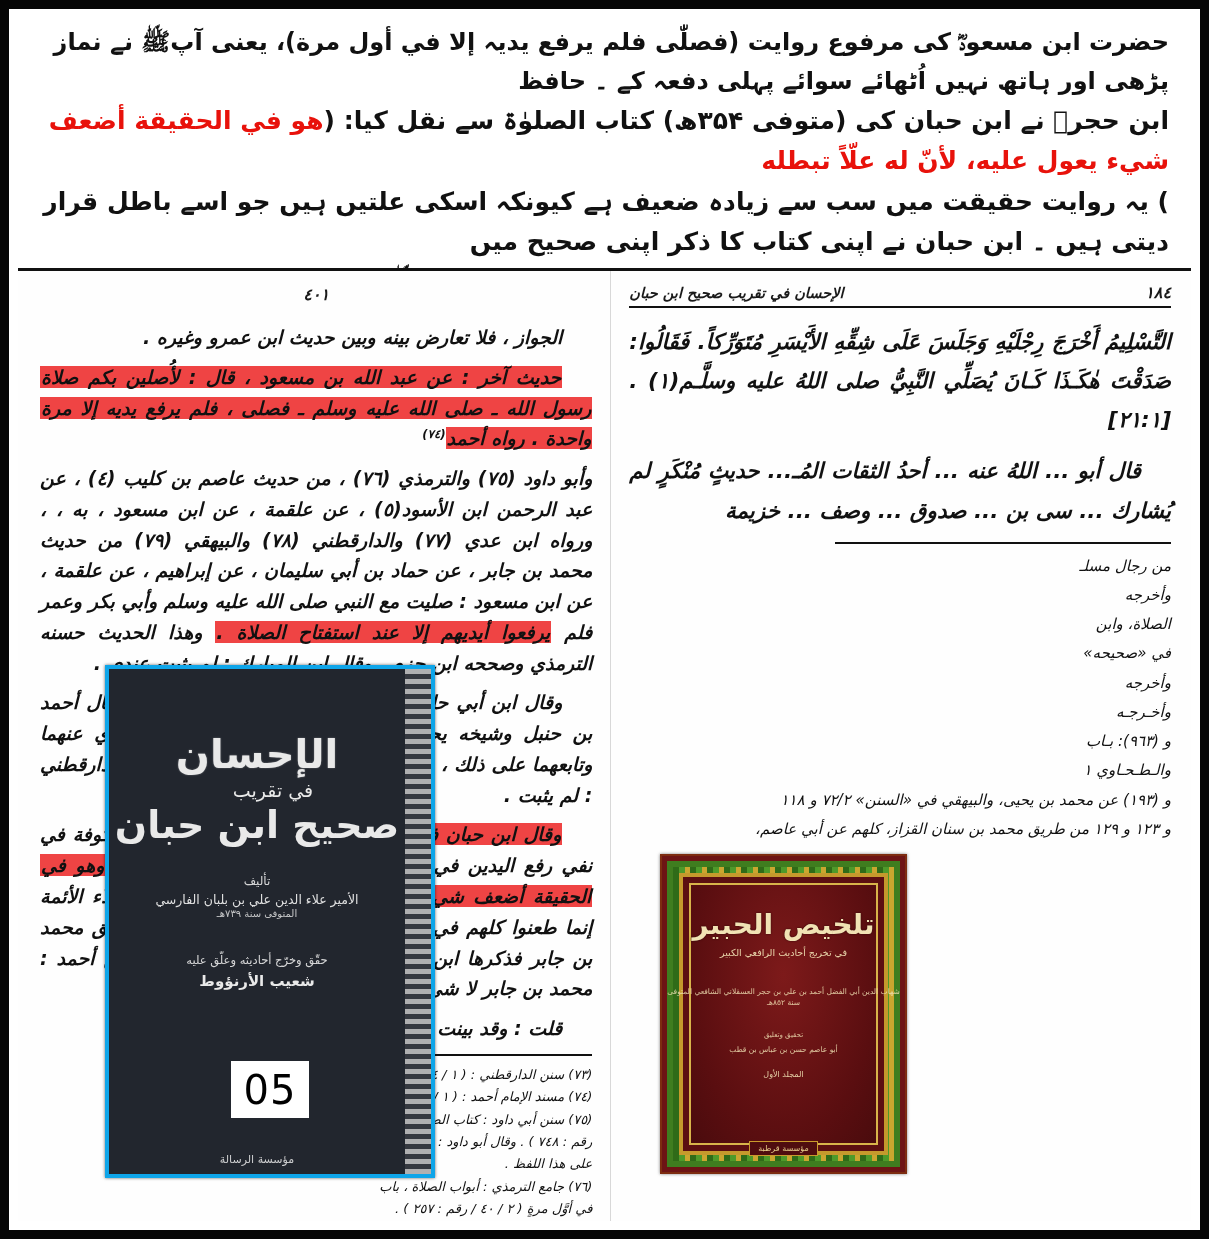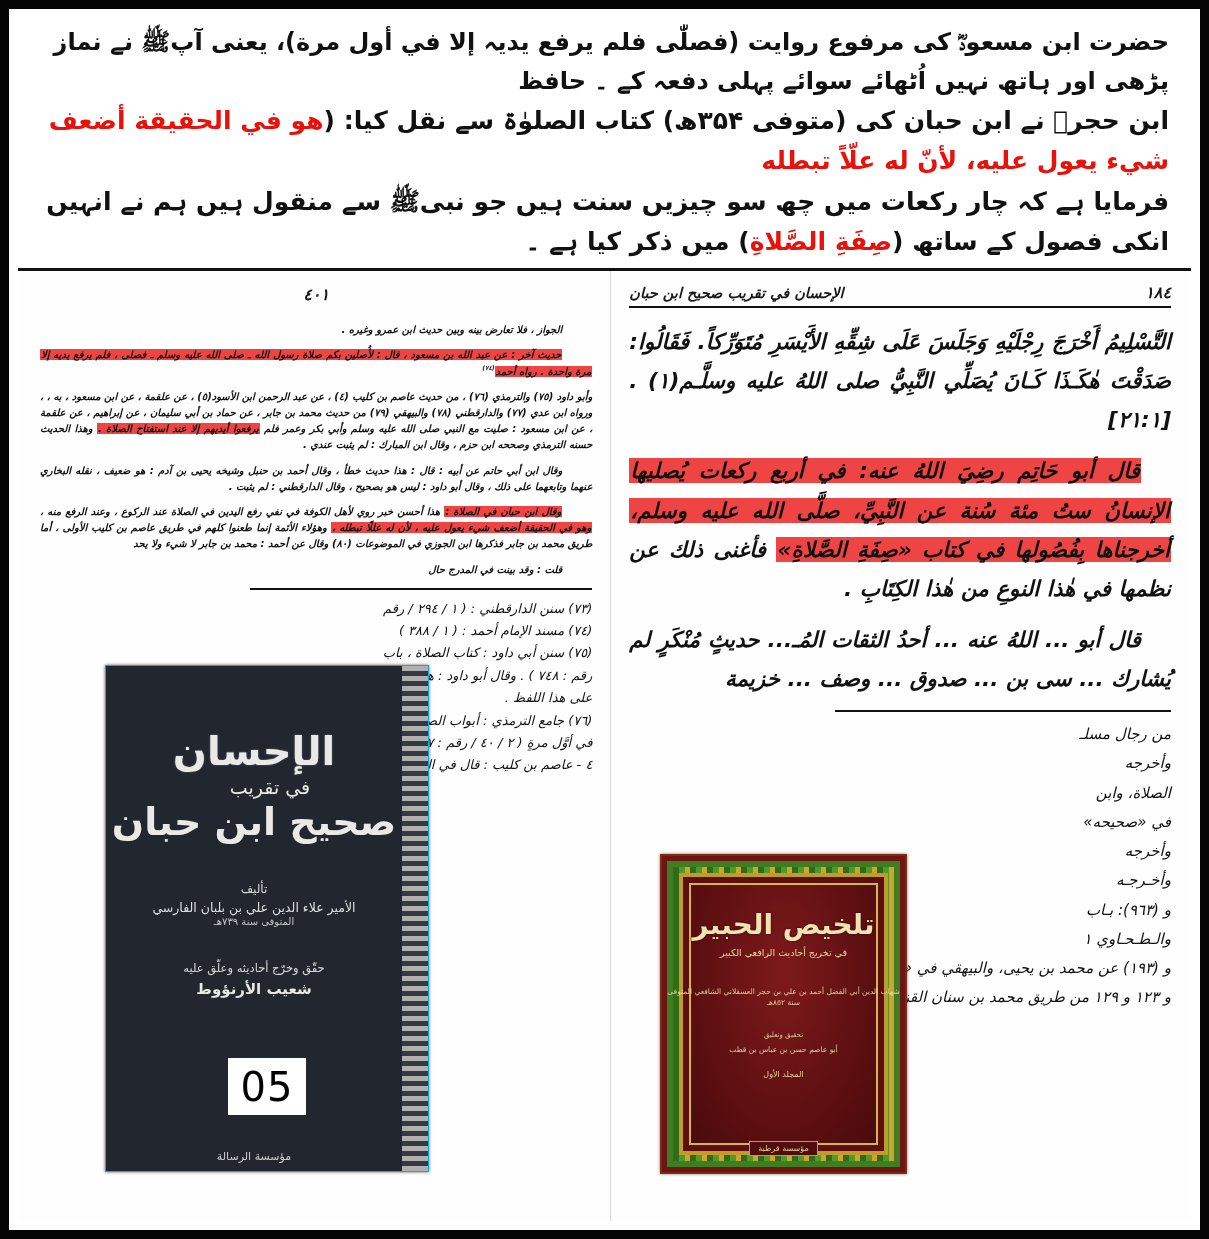--- a/index.html
+++ b/index.html
@@ -80,42 +80,42 @@
   
   .ar-block{
     font-size:21.5px;
     line-height:1.82;
     color:#111;
     text-align:justify;
     font-weight:600;
     margin:0 0 12px 0;
   }
   #page-right .ar-block{
-    font-size:10px;
+    font-size:19px;
     line-height:1.62;
     font-weight:600;
     margin:0 0 9px 0;
   }
   .indent{text-indent:30px;}
   mark.hl{background:#ef4444;color:#111;padding:0 1px;box-decoration-break:clone;-webkit-box-decoration-break:clone;}
   .fn{font-size:0.62em;vertical-align:super;}
 
   
   .fn-rule{border-top:2px solid #111;width:62%;margin:10px 0 8px auto;}
   .fn-list{font-size:13px;line-height:1.72;color:#111;font-weight:500;}
   #page-left .fn-list{font-size:15px;line-height:1.95;}
   .fn-list div{margin:0;}
 
   
   #cover-ihsan{
     position:absolute;
     left:96px;top:656px;
     width:322px;height:505px;
     background:#22262e;
-    border:1px solid #0ea5e9;
+    border:4px solid #0ea5e9;
     box-shadow:0 0 3px rgba(0,0,0,.6);
     overflow:hidden;
     direction:rtl;
     z-index:5;
   }
   #cover-ihsan .spine{
     position:absolute;top:0;bottom:0;right:0;width:26px;
     background:
       repeating-linear-gradient(180deg,#c9c9c9 0 5px,#3a3d44 5px 10px),
       #2a2d34;
@@ -124,21 +124,21 @@
   #cover-ihsan .cv-inner{
     position:absolute;left:0;right:26px;top:0;bottom:0;
     text-align:center;color:#e9e9e9;
   }
   #cover-ihsan .cv-t1{
     margin-top:62px;font-size:40px;font-weight:700;letter-spacing:1px;
     text-shadow:0 0 2px rgba(255,255,255,.35);
   }
   #cover-ihsan .cv-t2{margin-top:2px;font-size:19px;padding-left:32px;}
   #cover-ihsan .cv-t3{margin-top:2px;font-size:38px;font-weight:700;}
-  #cover-ihsan .cv-lbl{margin-top:38px;font-size:12px;opacity:.9;}
+  #cover-ihsan .cv-lbl{margin-top:27px;font-size:12px;opacity:.9;}
   #cover-ihsan .cv-auth{margin-top:4px;font-size:12.5px;opacity:.95;}
   #cover-ihsan .cv-year{margin-top:1px;font-size:10px;opacity:.8;}
   #cover-ihsan .cv-lbl2{margin-top:34px;font-size:11.5px;opacity:.9;}
   #cover-ihsan .cv-ed{margin-top:5px;font-size:15px;font-weight:700;}
   #cover-ihsan .cv-pub{position:absolute;left:0;right:0;bottom:8px;font-size:11px;opacity:.85;}
   #vol-badge{
     position:absolute;left:50%;transform:translateX(-50%);
     bottom:56px;
     width:78px;height:57px;
     background:#ffffff;color:#000;
@@ -198,20 +198,23 @@
 <div id="scan">
 
   <div id="urdu-note">
     <div class="urdu-line l1">
       <span>حضرت ابن مسعودؓ کی مرفوع روایت (</span><span>فصلّٰی فلم يرفع يديہ إلا في أول مرة</span><span>)، یعنی آپﷺ نے نماز پڑھی اور ہاتھ نہیں اُٹھائے سوائے پہلی دفعہ کے ۔ حافظ</span>
     </div>
     <div class="urdu-line">
       <span>ابن حجرؒ نے ابن حبان کی (متوفی ۳۵۴ھ) کتاب الصلوٰۃ سے نقل کیا: (</span><span class="red">هو في الحقيقة أضعف شيء يعول عليه، لأنّ له علّاً تبطله</span>
     </div>
     <div class="urdu-line">
+      <span>) یہ روایت حقیقت میں سب سے زیادہ ضعیف ہے کیونکہ اسکی علتیں ہیں جو اسے باطل قرار دیتی ہیں ۔ ابن حبان نے اپنی کتاب کا ذکر اپنی صحیح میں</span>
+    </div>
+    <div class="urdu-line">
       <span>فرمایا ہے کہ چار رکعات میں چھ سو چیزیں سنت ہیں جو نبیﷺ سے منقول ہیں ہم نے انہیں انکی فصول کے ساتھ (</span><span class="red">صِفَةِ الصَّلاةِ</span><span>) میں ذکر کیا ہے ۔</span>
     </div>
   </div>
 
   <div id="pages">
 
     <div class="page" id="page-right">
       <div class="pg-head-center">٤٠١</div>
 
       <div class="ar-block indent">الجواز ، فلا تعارض بينه وبين حديث ابن عمرو وغيره .</div>
@@ -255,24 +258,20 @@
         <span class="folio">١٨٤</span>
         <span class="title">الإحسان في تقريب صحيح ابن حبان</span>
       </div>
       <div class="pg-rule"></div>
 
       <div class="ar-block">
         <span>التَّسْلِيمُ أَخْرَجَ رِجْلَيْهِ وَجَلَسَ عَلَى شِقِّهِ الأَيْسَرِ مُتَوَرِّكاً. فَقَالُوا: صَدَقْتَ هٰكَـذَا كَـانَ يُصَلِّي النَّبِيُّ صلى اللهُ عليه وسلَّـم(١) .</span>
         <span>[٢١:١]</span>
       </div>
 
-      <div class="ar-block indent">
-        <mark class="hl">قال أبو حَاتِم رضِيَ اللهُ عنه: في أربع ركعات يُصليها الإنسانُ ستُ مئة سُنة عن النَّبِيِّ، صلَّى الله عليه وسلم، أخرجناها بِفُصُولها في كتاب «صِفَةِ الصَّلاةِ»</mark>
-        <span>فأغنى ذلك عن نظمها في هٰذا النوعِ من هٰذا الكِتَابِ .</span>
-      </div>
 
       <div class="ar-block indent">قال أبو ... اللهُ عنه ... أحدُ الثقات المُـ... حديثٍ مُنْكَرٍ لم يُشارك ... سى بن ... صدوق ... وصف ... خزيمة</div>
 
       <div class="fn-rule"></div>
       <div class="fn-list">
         <div>من رجال مسلـ</div>
         <div>وأخرجه</div>
         <div>الصلاة، وابن</div>
         <div>في «صحيحه»</div>
         <div>وأخرجه</div>

